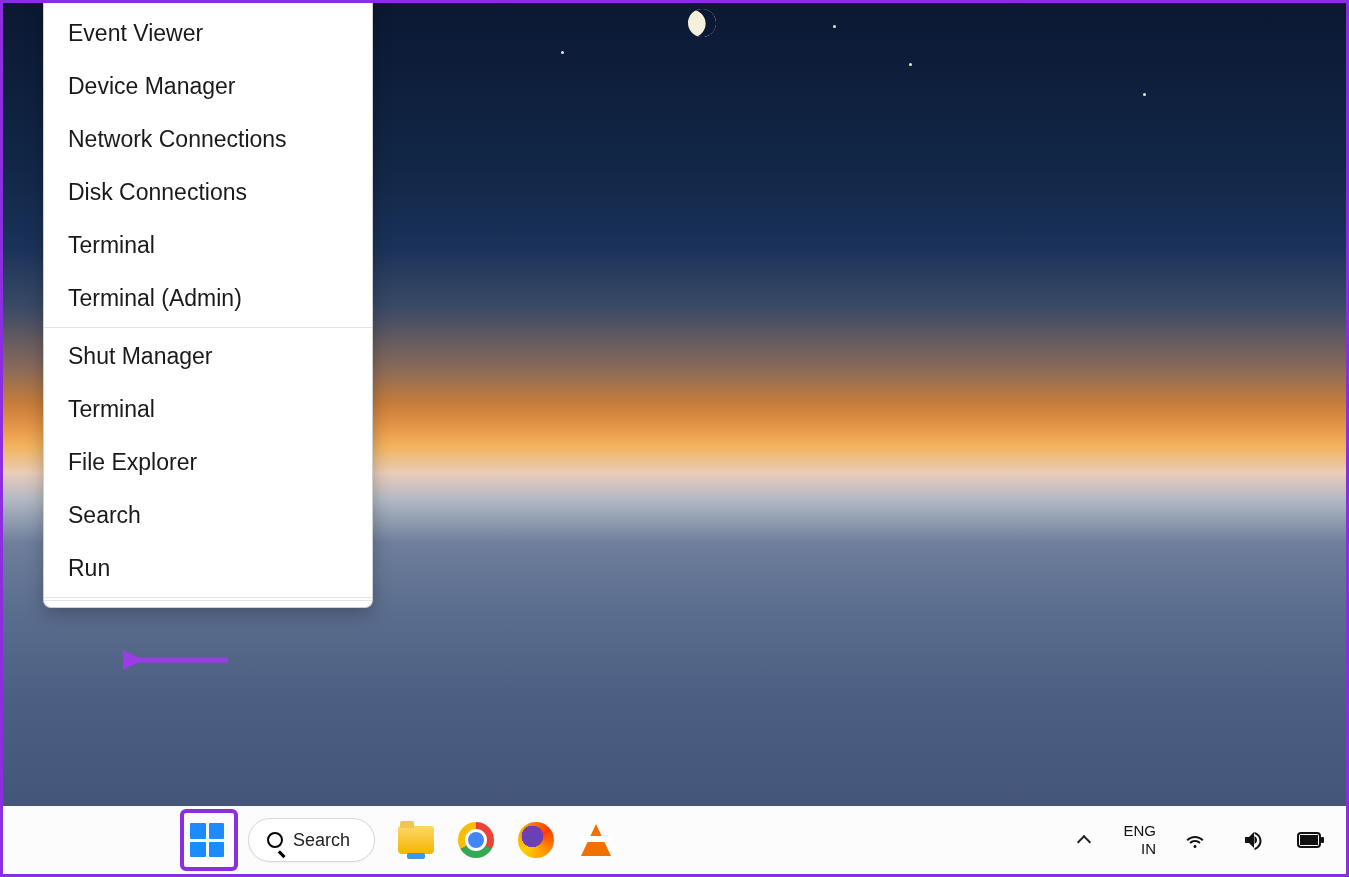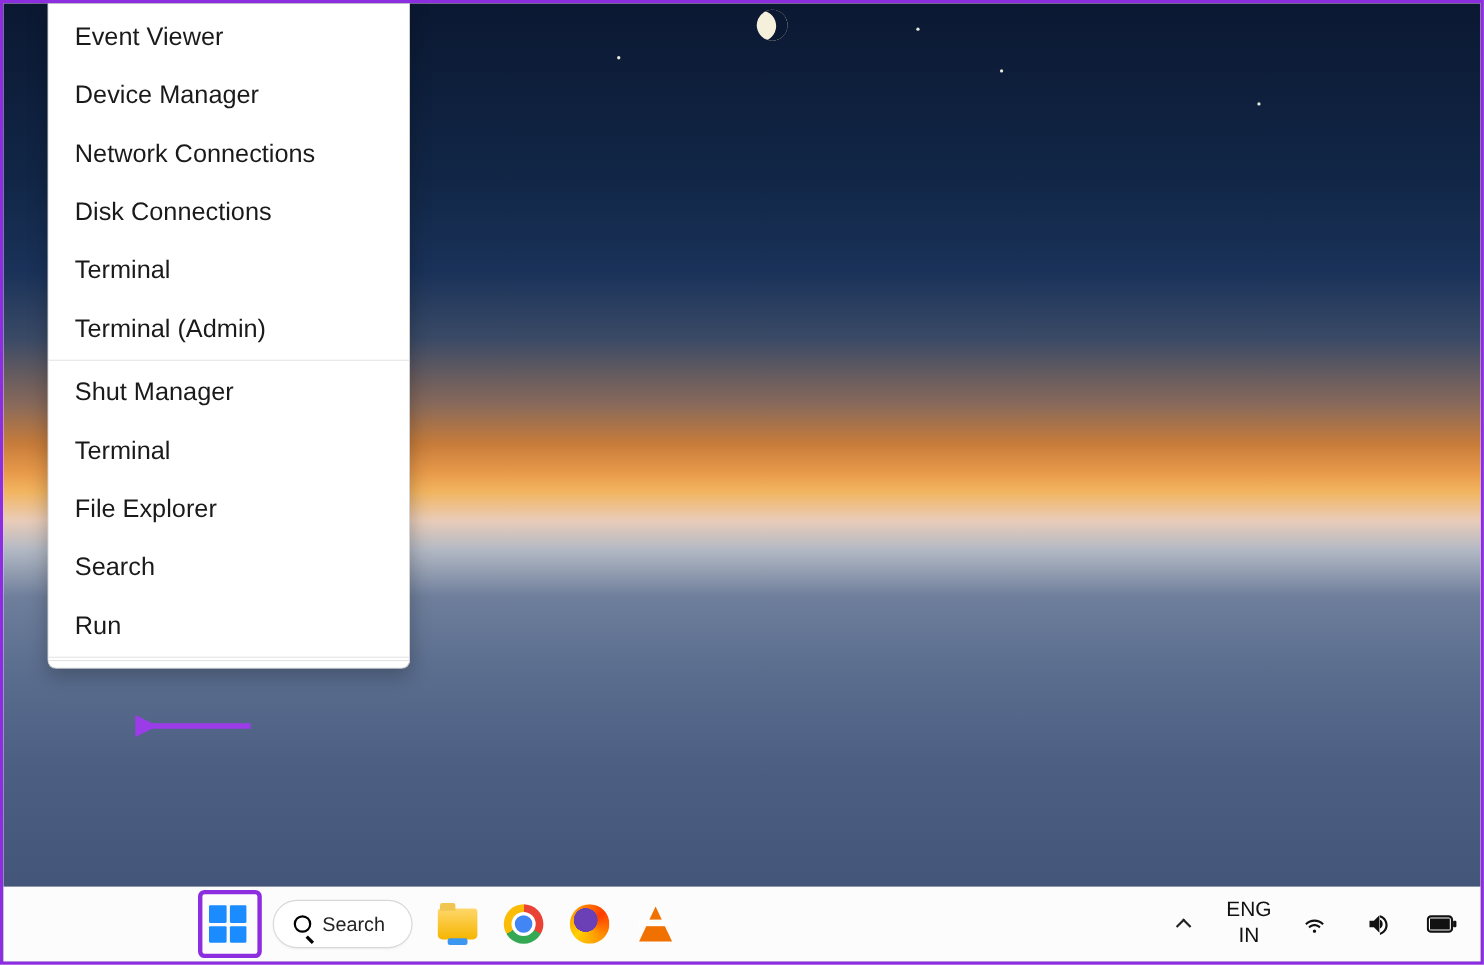--- a/index.html
+++ b/index.html
@@ -170,21 +170,21 @@
   .vlc-icon::after{
     content:"";position:absolute;left:-15px;top:12px;
     width:30px;height:6px;background:#fff;
   }
 
   .tray {
     position:absolute; right:16px; top:0; bottom:0;
     display:flex; align-items:center; gap:20px;
     font-size:14px; color:#111;
   }
-  .tray .lang { text-align:center; line-height:1.2; font-size:19px; }
+  .tray .lang { text-align:right; line-height:1.2; font-size:15px; }
   .chev-up {
     width:10px;height:10px;border-left:2px solid #222;border-top:2px solid #222;
     transform:rotate(45deg); margin-top:4px;
   }
   .wifi-icon svg, .vol-icon svg, .bat-icon svg { display:block; }
 </style>
 </head>
 <body>
 
 <div class="desktop">

